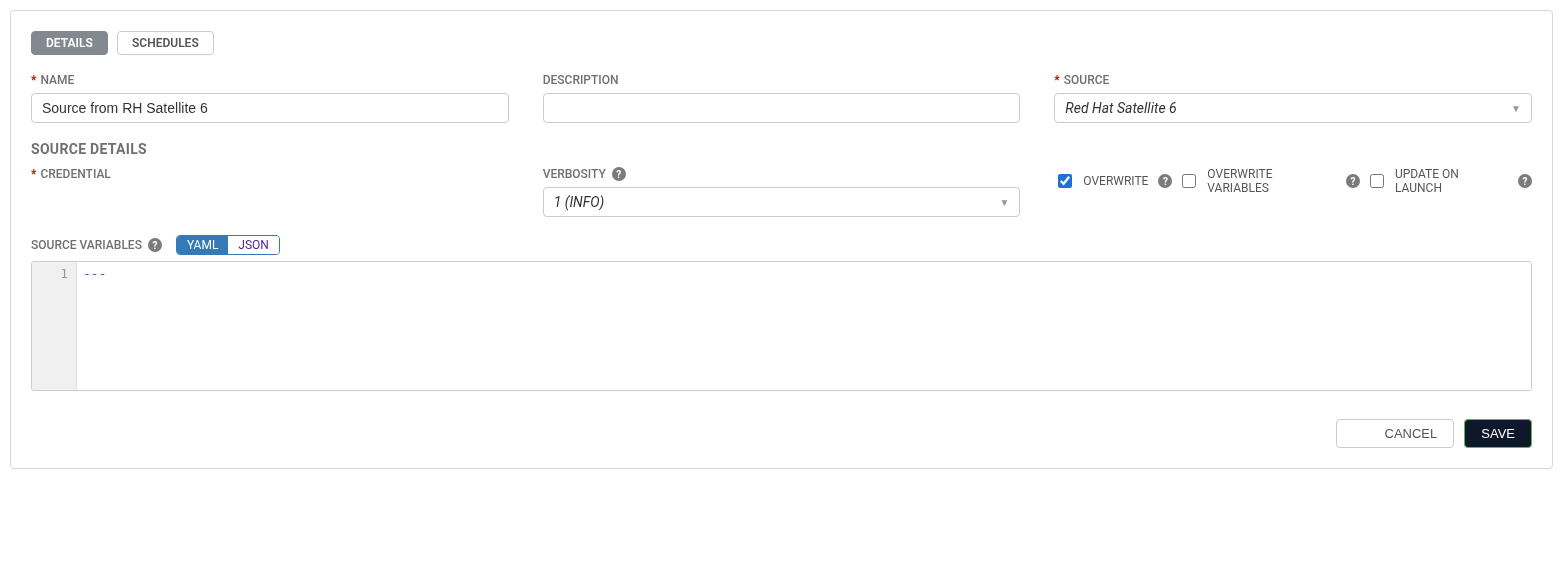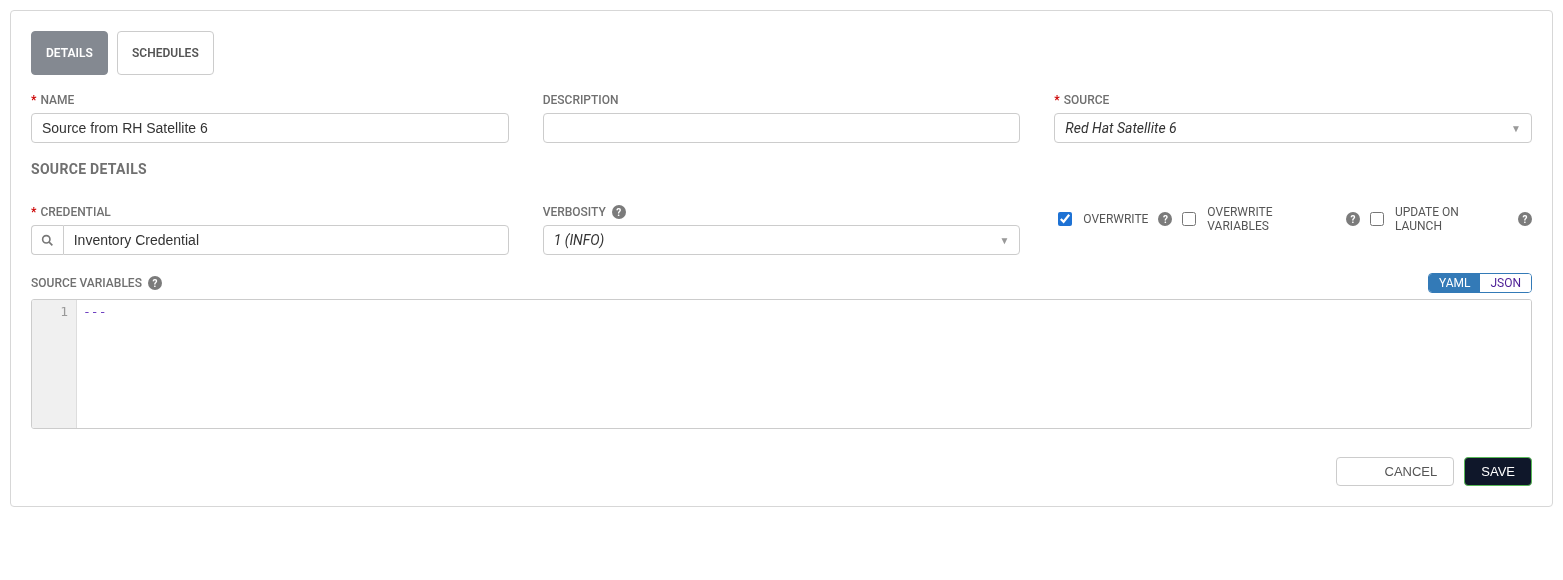--- a/index.html
+++ b/index.html
@@ -34,21 +34,21 @@
     width: 18px; height: 18px;
     cursor: pointer;
     color: #d0d0d0;
     font-size: 22px;
     line-height: 18px;
     text-align: center;
   }
   .tabs { margin-bottom: 18px; }
   .tab {
     display: inline-block;
-    padding: 14px 14px;
+    padding: 4px 14px;
     border: 1px solid #ccc;
     border-radius: 4px;
     font-size: 12px;
     font-weight: 600;
     margin-right: 6px;
     cursor: pointer;
     background: #fff;
     color: #555;
   }
   .tab.active { background: #848991; color: #fff; border-color: #848991; }
@@ -85,21 +85,21 @@
   .select-caret {
     position: absolute;
     right: 10px;
     color: #999;
     font-size: 10px;
   }
   .section-title {
     font-weight: 700;
     color: #707070;
     font-size: 14px;
-    margin-bottom: 28px;
+    margin-bottom: 10px;
     letter-spacing: 0.3px;
   }
   .input-group {
     display: flex;
   }
   .input-group-addon {
     width: 34px;
     height: 30px;
     display: flex;
     align-items: center;
@@ -125,21 +125,21 @@
     font-size: 10px;
     font-weight: 700;
     align-items: center;
     justify-content: center;
     cursor: pointer;
     margin-left: 2px;
   }
   .options-list { display: flex; flex-direction: row; gap: 6px; }
   .option-row { display: flex; align-items: center; gap: 8px; font-size: 12px; color: #555; }
   .option-row input[type="checkbox"] { width: 14px; height: 14px; cursor: pointer; accent-color:#1e72d4; }
-  .sv-row { display: flex; align-items: center; gap: 14px; margin-bottom: 6px; margin-top: 12px; justify-content: space-between; }
+  .sv-row { display: flex; align-items: center; gap: 14px; margin-bottom: 6px; margin-top: 12px; }
   .toggle {
     display: inline-flex;
     border: 1px solid #337ab7;
     border-radius: 4px;
     overflow: hidden;
     font-size: 12px;
   }
   .toggle span {
     padding: 2px 10px;
     cursor: pointer;
@@ -223,29 +223,20 @@
   </div>
 
   <div class="section-title">SOURCE DETAILS</div>
 
   <div class="row">
     <div class="col">
       <div class="field-label">
           <span class="required">*</span>
           <span>CREDENTIAL</span>
         </div>
-      <div class="input-group">
-        <div class="input-group-addon">
-          <svg viewBox="0 0 16 16" width="13" height="13" stroke="currentColor" fill="none" stroke-width="2">
-              <circle cx="6.5" cy="6.5" r="4.5"></circle>
-              <line x1="10" y1="10" x2="14" y2="14"></line>
-            </svg>
-        </div>
-        <input class="text-input" type="text" value="Inventory Credential" style="">
-      </div>
     </div>
     <div class="col">
       <div class="field-label">
         <span>VERBOSITY</span>
         <span class="help-icon">?</span>
       </div>
       <div class="select-input">
         <span>1 (INFO)</span>
         <span class="select-caret">▼</span>
       </div>

